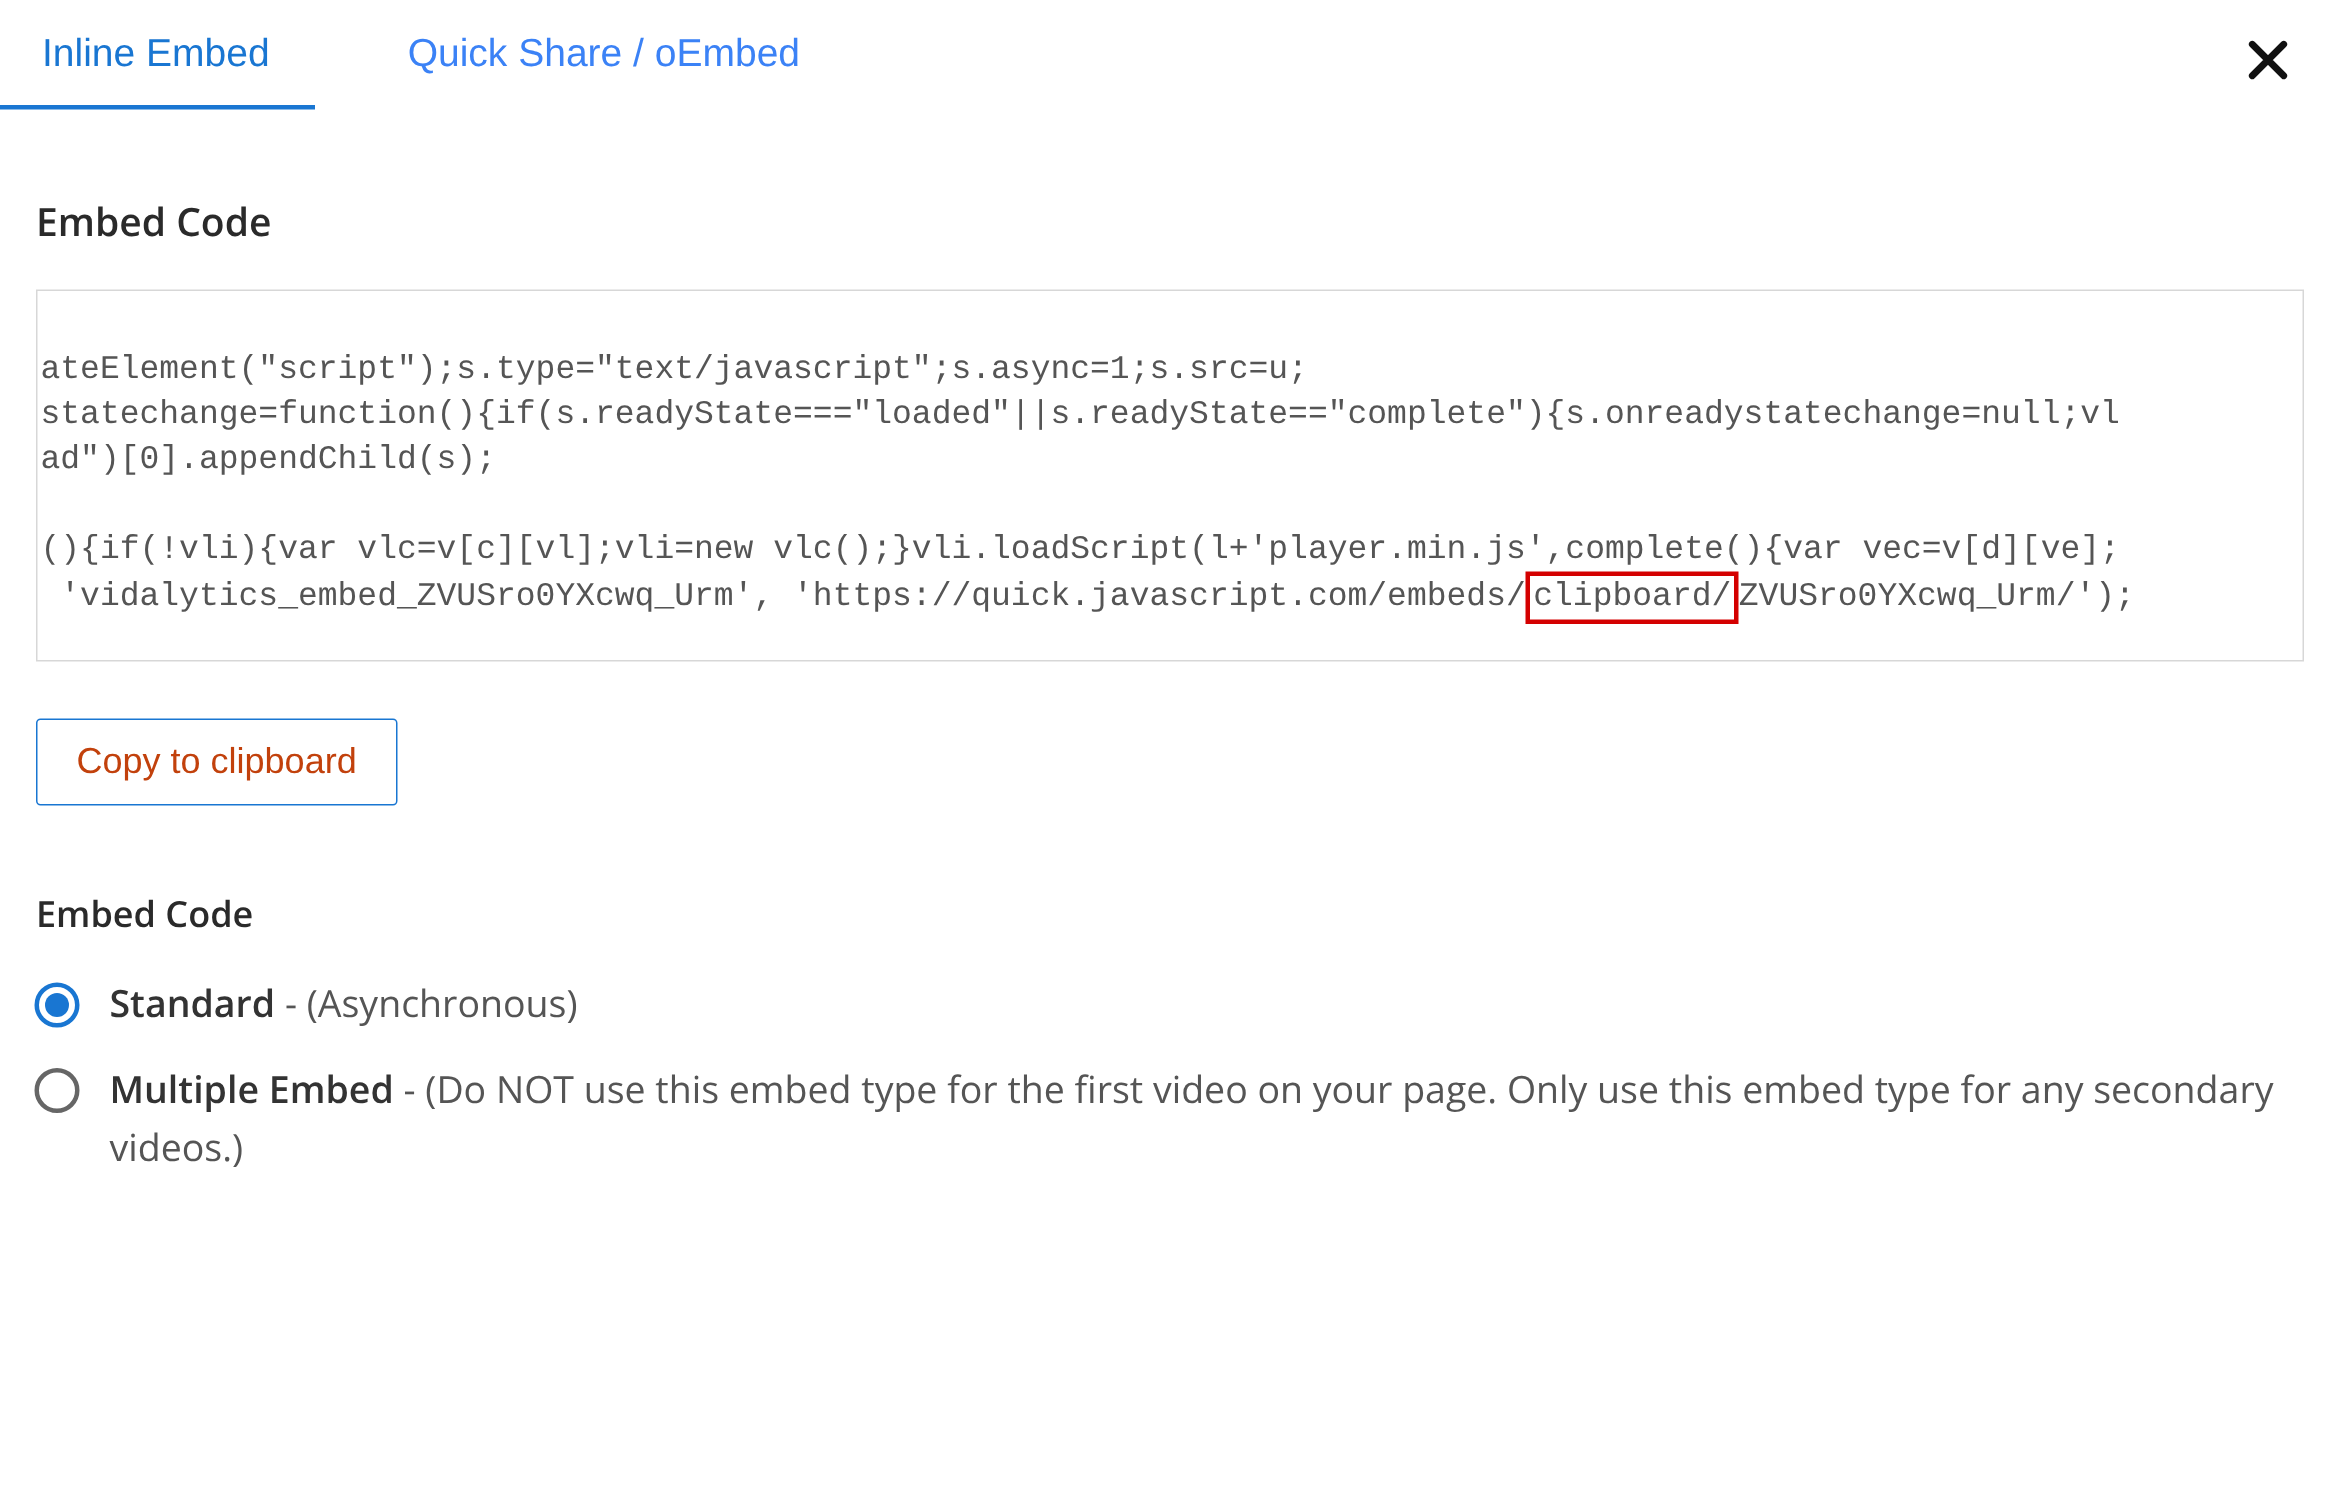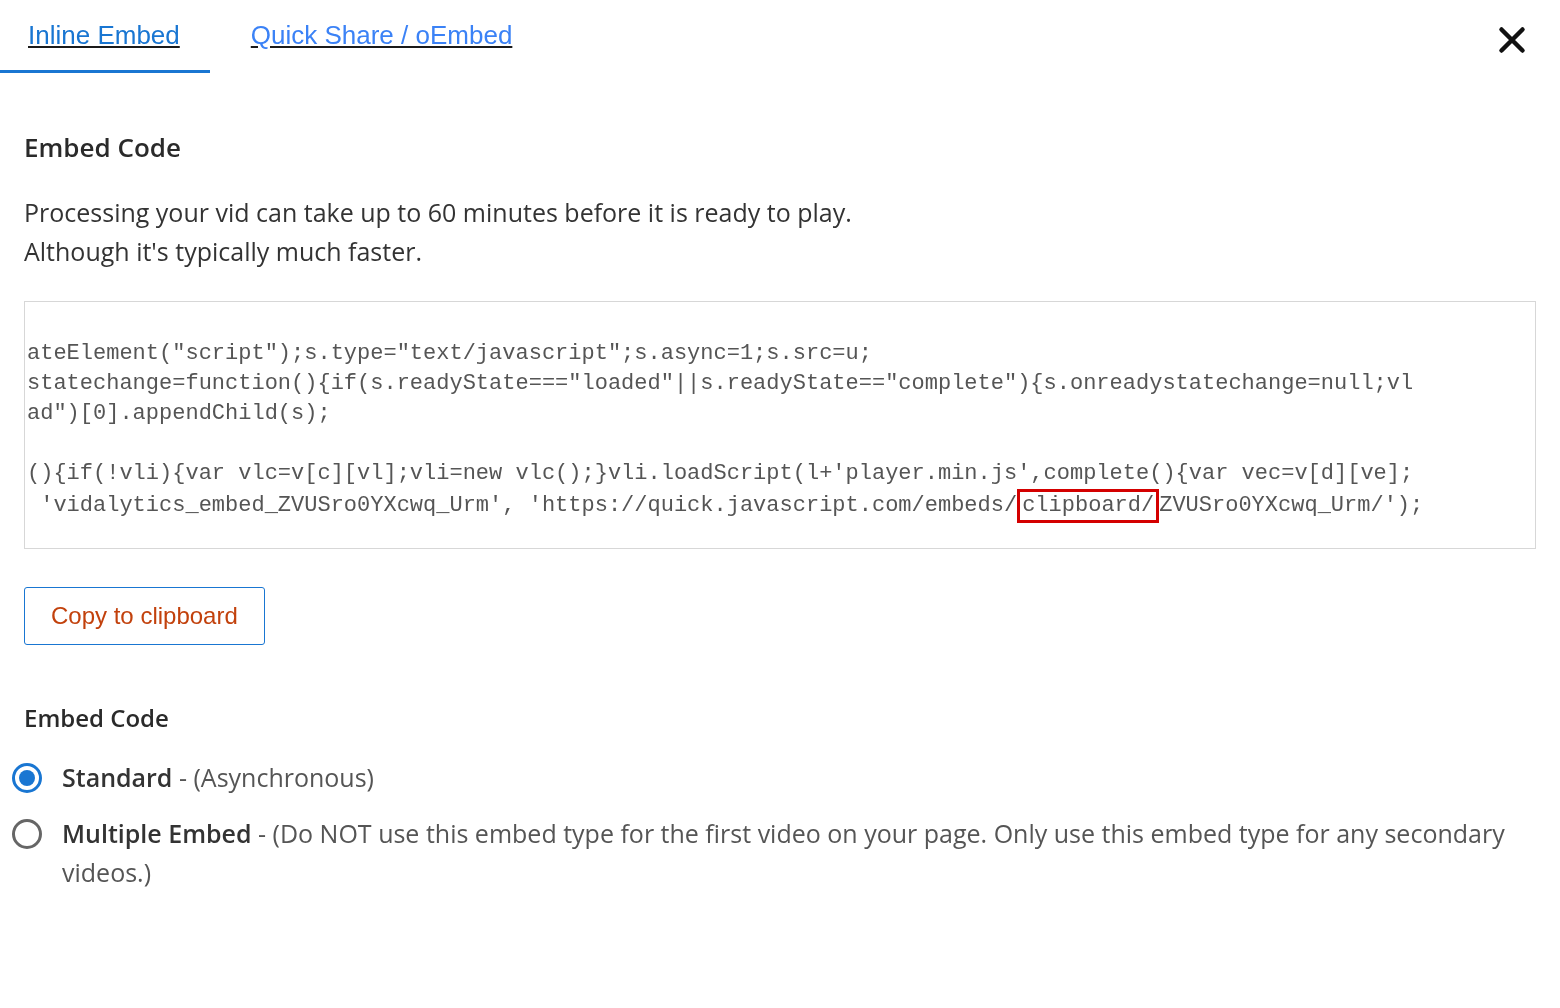--- a/index.html
+++ b/index.html
@@ -16,23 +16,22 @@
   .tabs {
     display: flex;
     align-items: center;
     justify-content: space-between;
     border-bottom: 0;
     padding: 6px 24px 0 24px;
     position: relative;
   }
   .tablist {
     display: flex;
-    gap: 63px;
+    gap: 84px;
     align-items: center;
-    text-decoration: underline;
   }
   .tab {
     padding: 14px 4px 22px 4px;
     font-size: 26px;
     color: #3b82f6;
     cursor: pointer;
     border: none;
     background: none;
     position: relative;
   }
@@ -114,21 +113,21 @@
     font-size: 24px;
     font-weight: 600;
     color: #2a2a2a;
     margin: 56px 24px 24px 24px;
   }
 
   .radio-row {
     display: flex;
     align-items: flex-start;
     gap: 20px;
-    padding: 0 24px 18px 12px;
+    padding: 0 24px 18px 23px;
     font-size: 25px;
     color: #333;
     line-height: 1.55;
   }
   .radio-circle {
     width: 30px;
     height: 30px;
     border-radius: 50%;
     flex: 0 0 30px;
     margin-top: 5px;
@@ -164,24 +163,20 @@
     </div>
     <button class="close-btn">
       <svg viewBox="0 0 24 24">
         <path d="M5 5 L19 19 M19 5 L5 19" stroke="#111" stroke-width="3" stroke-linecap="round" fill="none"></path>
       </svg>
     </button>
   </div>
 
   <div class="section">
     <div class="h1">Embed Code</div>
-    <div class="subtext">
-      <span>Processing your vid can take up to 60 minutes before it is ready to play.</span><br>
-      <span>Although it's typically much faster.</span>
-    </div>
 
     <div class="codebox">
 <div class="lines"><span>ateElement("script");s.type="text/javascript";s.async=1;s.src=u;</span>
 <span>statechange=function(){if(s.readyState==="loaded"||s.readyState=="complete"){s.onreadystatechange=null;vl</span>
 <span>ad")[0].appendChild(s);</span>
 <span></span>
 <span>(){if(!vli){var vlc=v[c][vl];vli=new vlc();}vli.loadScript(l+'player.min.js',complete(){var vec=v[d][ve];</span>
 <span> 'vidalytics_embed_ZVUSro0YXcwq_Urm', 'https://quick.javascript.com/embeds/</span><span class="redbox">clipboard/</span><span>ZVUSro0YXcwq_Urm/');</span></div>
     </div>
   </div>

